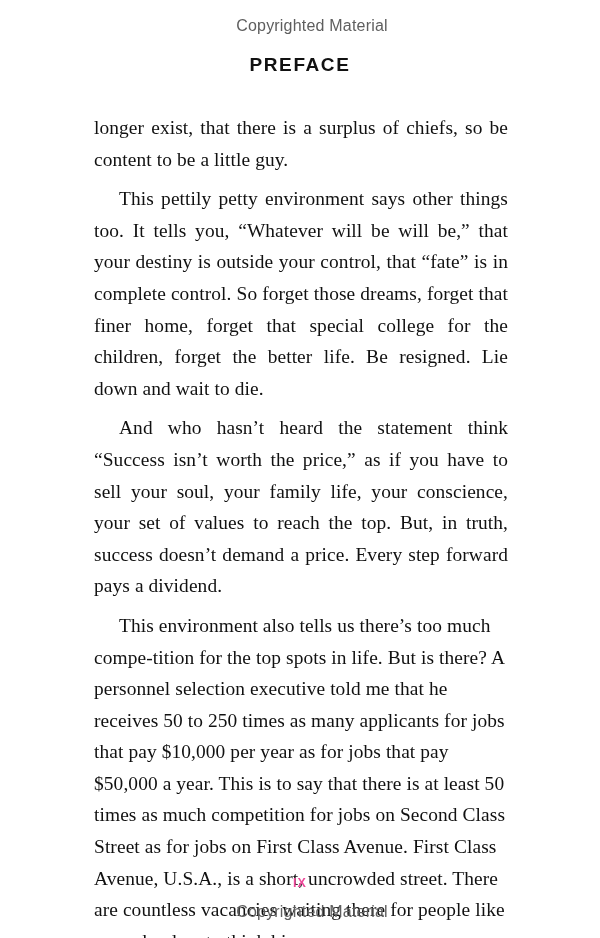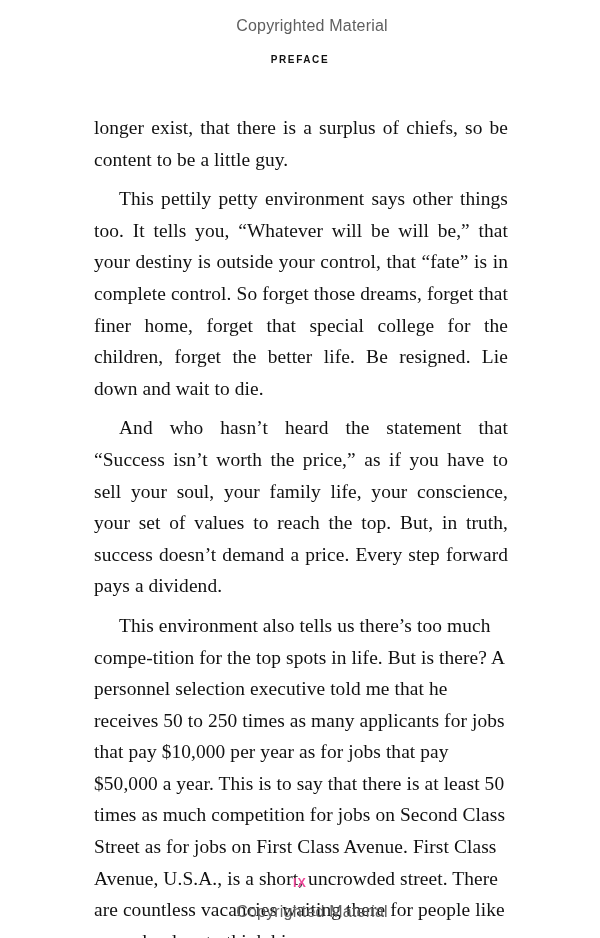--- a/index.html
+++ b/index.html
@@ -37,21 +37,21 @@
   .watermark-bottom { bottom: 17px; }
 
   .running-head {
     position: absolute;
     top: 54px;
     left: 0;
     width: 100%;
     text-align: center;
     font-family: "Liberation Sans", sans-serif;
     font-weight: bold;
-    font-size: 10px;
+    font-size: 19px;
     letter-spacing: 1.6px;
     color: #111111;
   }
 
   .body-col {
     position: absolute;
     top: 104px;
     left: 86px;
     width: 430px;
   }
@@ -91,21 +91,21 @@
 
 <div class="page">
 
   <div class="watermark-top">Copyrighted Material</div>
 
   <div class="running-head">PREFACE</div>
 
   <div class="body-col">
     <p>longer exist, that there is a surplus of chiefs, so be content to be a little guy.</p>
     <p class="indent">This pettily petty environment says other things too. It tells you, “Whatever will be will be,” that your destiny is outside your control, that “fate” is in complete control. So forget those dreams, forget that finer home, forget that special college for the children, forget the better life. Be resigned. Lie down and wait to die.</p>
-    <p class="indent">And who hasn’t heard the statement that “Success isn’t worth the price,” as if you have to sell your soul, your family life, your conscience, your set of values to reach the top. But, in truth, success doesn’t demand a price. Every step forward pays a dividend.</p>
+    <p class="indent">And who hasn’t heard the statement think “Success isn’t worth the price,” as if you have to sell your soul, your family life, your conscience, your set of values to reach the top. But, in truth, success doesn’t demand a price. Every step forward pays a dividend.</p>
     <p class="indent">This environment also tells us there’s too much compe-tition for the top spots in life. But is there? A personnel selection executive told me that he receives 50 to 250 times as many applicants for jobs that pay $10,000 per year as for jobs that pay $50,000 a year. This is to say that there is at least 50 times as much competition for jobs on Second Class Street as for jobs on First Class Avenue. First Class Avenue, U.S.A., is a short, uncrowded street. There are countless vacancies waiting there for people like you who dare to think big.</p>
   </div>
 
   <div class="folio">IX</div>
 
   <div class="watermark-bottom">Copyrighted Material</div>
 
 </div>
 
 </body></html>

